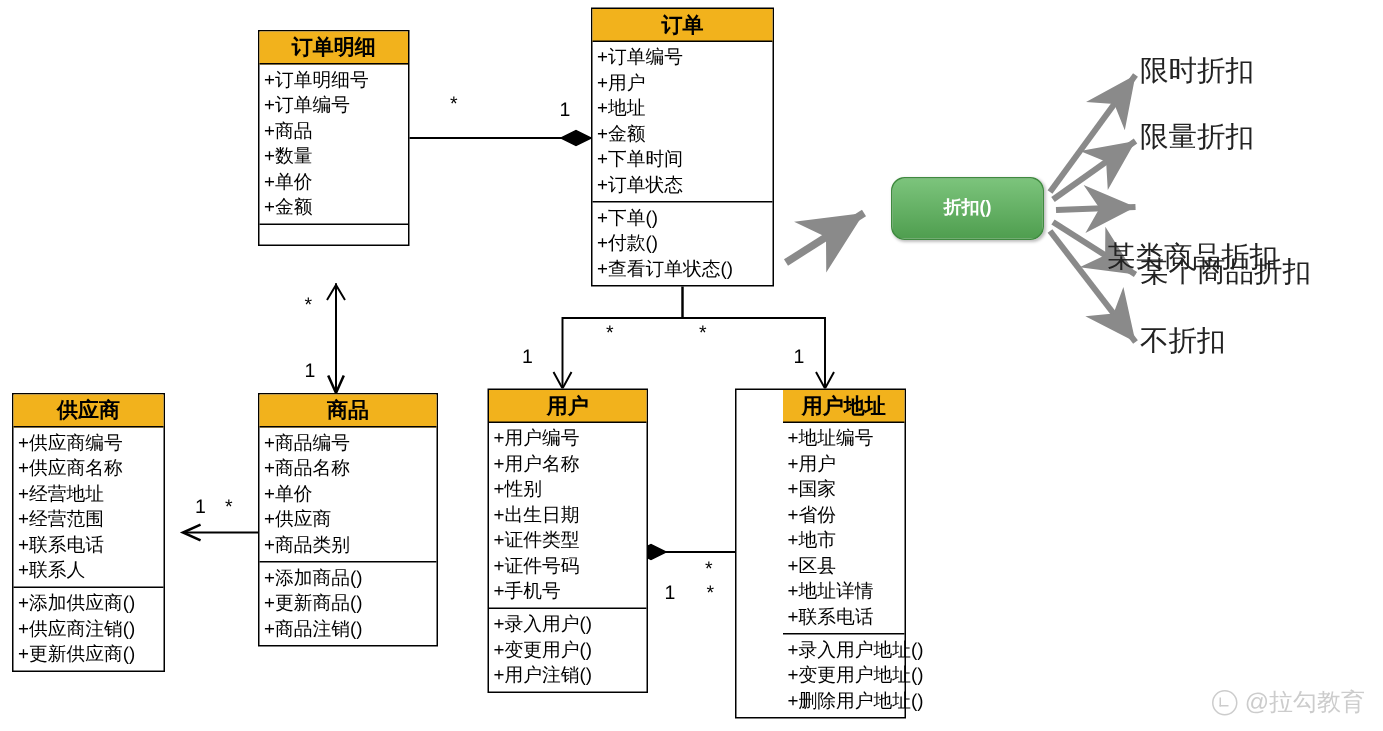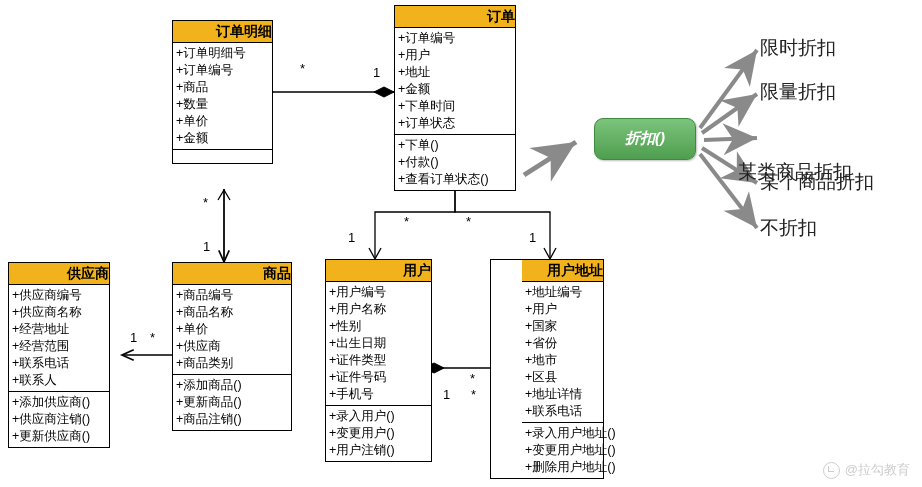--- a/index.html
+++ b/index.html
@@ -29,21 +29,21 @@
   }
   .uml-class {
     position: absolute;
     border: 1px solid #000;
     background: #ffffff;
     box-sizing: border-box;
   }
   .uml-title {
     background: #f2b21c;
     border-bottom: 1px solid #000;
-    text-align: right;
+    text-align: center;
     font-size: 14px;
     font-weight: bold;
     color: #000;
     padding: 2px 0 3px 0;
     line-height: 16px;
   }
   .uml-section {
     padding: 2px 0 2px 3px;
     box-sizing: border-box;
   }
@@ -64,26 +64,25 @@
     font-size: 13px;
     color: #000;
     line-height: 13px;
   }
   .disc-node {
     position: absolute;
     background: linear-gradient(to bottom, #7cc47c, #4f9e4f);
     border: 1px solid #3f8a3f;
     border-radius: 9px;
     color: #ffffff;
-    font-size: 15px;
+    font-size: 12px;
     font-weight: bold;
     text-align: center;
     line-height: 38px;
     box-shadow: 1px 1px 2px rgba(0,0,0,0.25);
-    font-style: italic;
   }
   .leaf-label {
     position: absolute;
     font-size: 19px;
     color: #222;
     white-space: nowrap;
     line-height: 24px;
   }
   .watermark {
     position: absolute;
@@ -103,21 +102,21 @@
   }
   .watermark .wm-circle::after {
     content: "";
     position: absolute;
     left: 4px; top: 3.5px;
     width: 5px; height: 5px;
     border-left: 1.5px solid #9a9a9a;
     border-bottom: 1.5px solid #9a9a9a;
   }
   .watermark .wm-text {
-    font-size: 13px;
+    font-size: 16px;
     color: #9a9a9a;
   }
 </style>
 </head>
 <body>
 
 <div id="canvas">
 
   <svg class="edges" viewBox="0 0 922 487">
     <defs>

